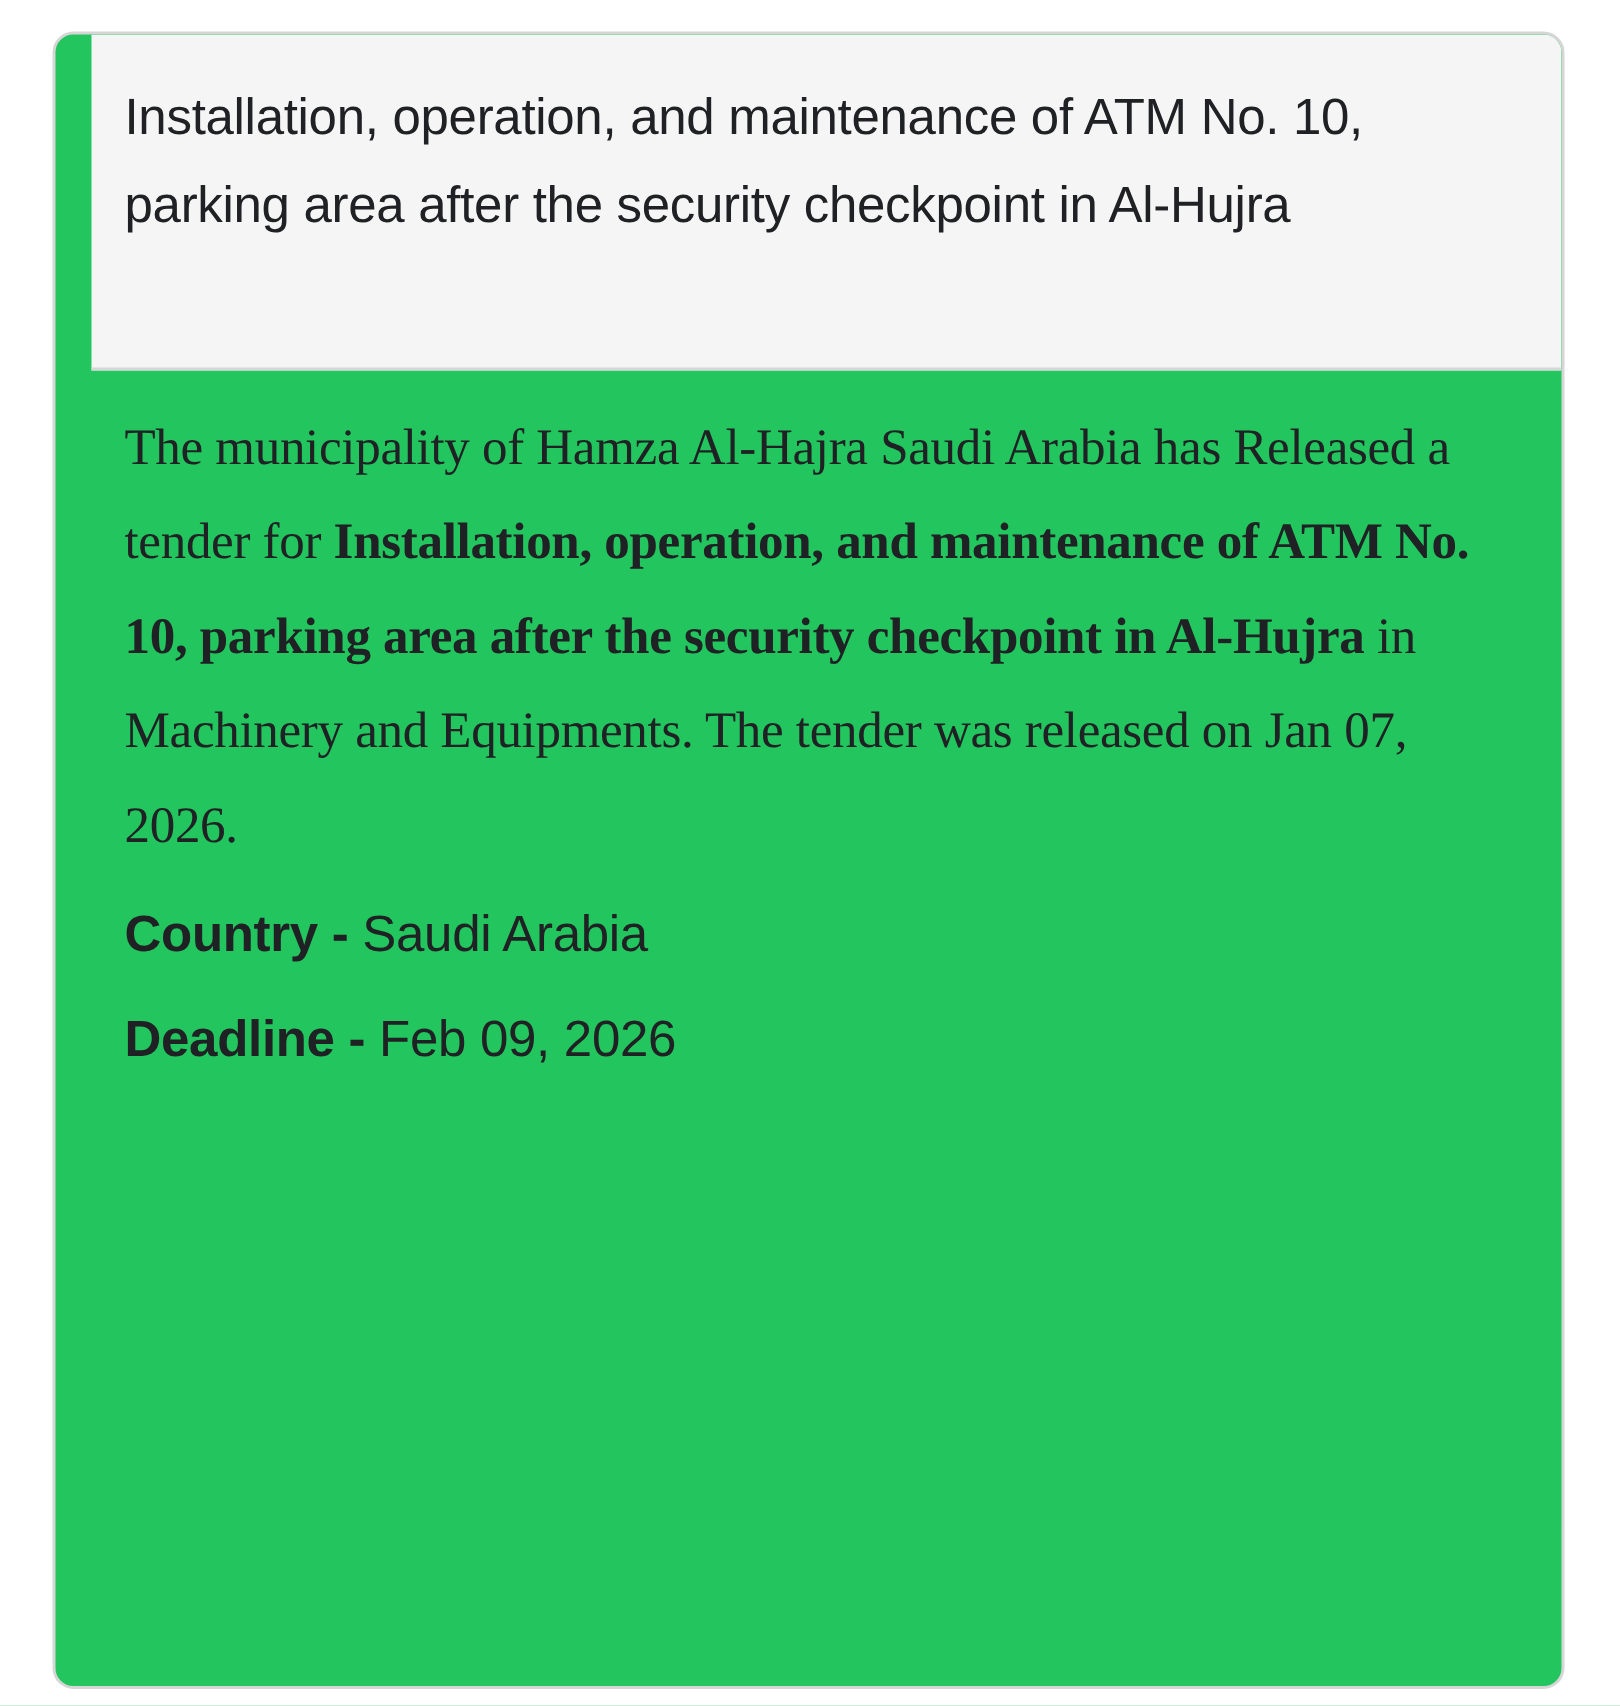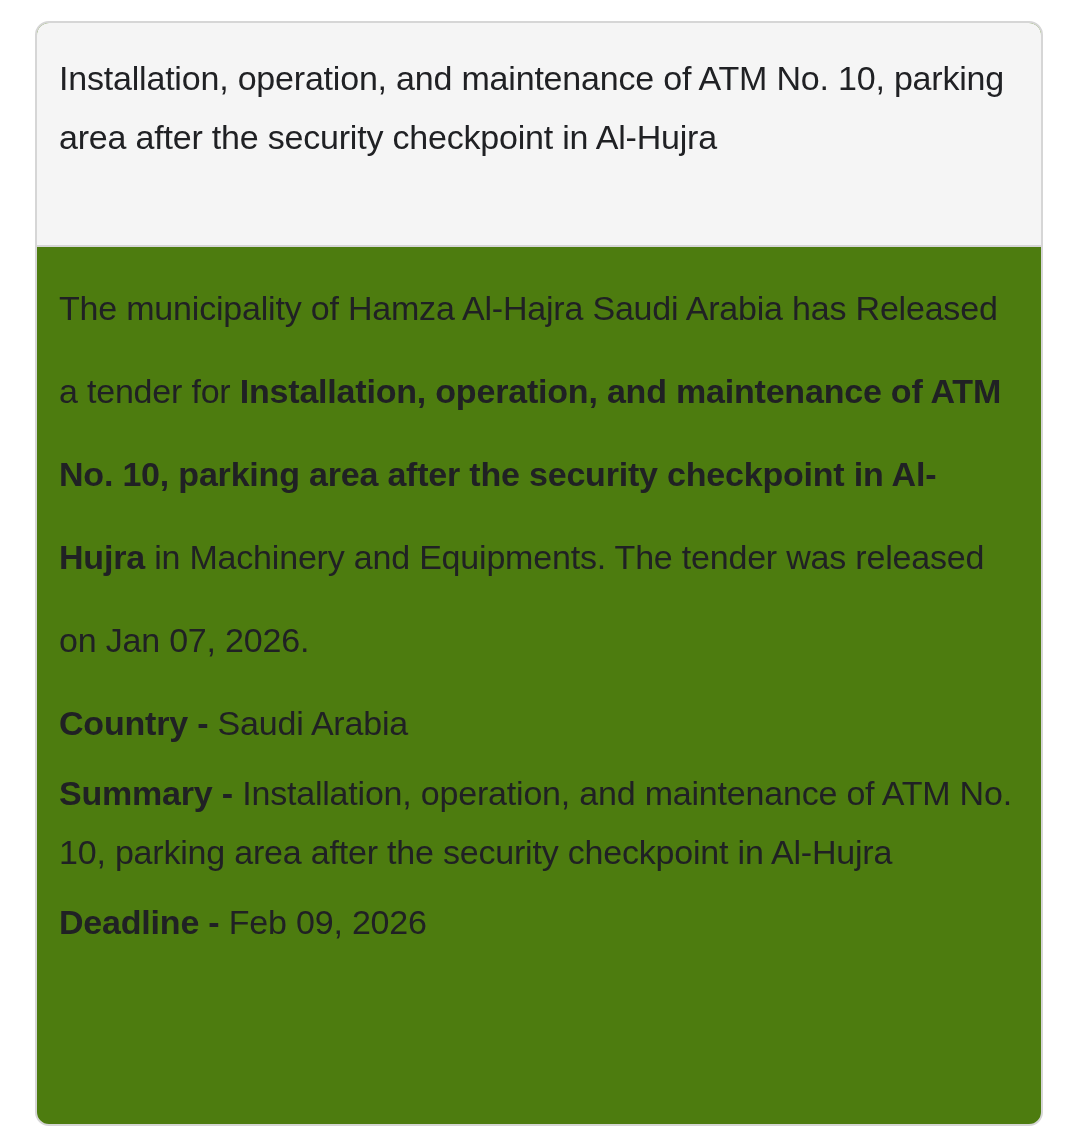--- a/index.html
+++ b/index.html
@@ -16,22 +16,23 @@
     }
     .card {
       position: absolute;
       left: 35px;
       top: 21px;
       width: 1008px;
       height: 1105px;
       border: 2px solid #d6d6d6;
       border-radius: 14px;
       overflow: hidden;
-      background: #4d7c0f;
+      background: #22c55e;
       box-sizing: border-box;
+      padding-left: 24px;
     }
     .card-header {
       background: #f5f5f5;
       border-bottom: 2px solid #d6d6d6;
       padding: 26px 22px 24px 22px;
       height: 224px;
       box-sizing: border-box;
     }
     .card-header .title {
       font-size: 34px;
@@ -39,23 +40,24 @@
       font-weight: normal;
       margin: 0;
       color: #202124;
       letter-spacing: -0.2px;
     }
     .card-body {
       padding: 20px 22px 20px 22px;
     }
     .desc {
       font-size: 34px;
-      line-height: 83px;
+      line-height: 63px;
       margin: 0 0 12px 0;
       letter-spacing: -0.2px;
+      font-family: Liberation Serif, serif;
     }
     .desc b { font-weight: bold; }
     .field {
       font-size: 34px;
       line-height: 59px;
       margin: 0 0 11px 0;
       letter-spacing: -0.2px;
     }
     .field .label { font-weight: bold; }
     .field .value { font-weight: normal; }
@@ -65,19 +67,18 @@
 
 <div class="card">
   <div class="card-header">
     <p class="title">Installation, operation, and maintenance of ATM No. 10, parking area after the security checkpoint in Al-Hujra</p>
   </div>
   <div class="card-body">
     <p class="desc"><span>The municipality of Hamza Al-Hajra Saudi Arabia has Released a tender for </span><b>Installation, operation, and maintenance of ATM No. 10, parking area after the security checkpoint in Al-Hujra</b><span> in Machinery and Equipments. The tender was released on Jan 07, 2026.</span></p>
 
     <p class="field"><span class="label">Country - </span><span class="value">Saudi Arabia</span></p>
 
-    <p class="field"><span class="label">Summary - </span><span class="value">Installation, operation, and maintenance of ATM No. 10, parking area after the security checkpoint in Al-Hujra</span></p>
 
     <p class="field"><span class="label">Deadline - </span><span class="value">Feb 09, 2026</span></p>
 
 
   </div>
 </div>
 
 </body></html>

